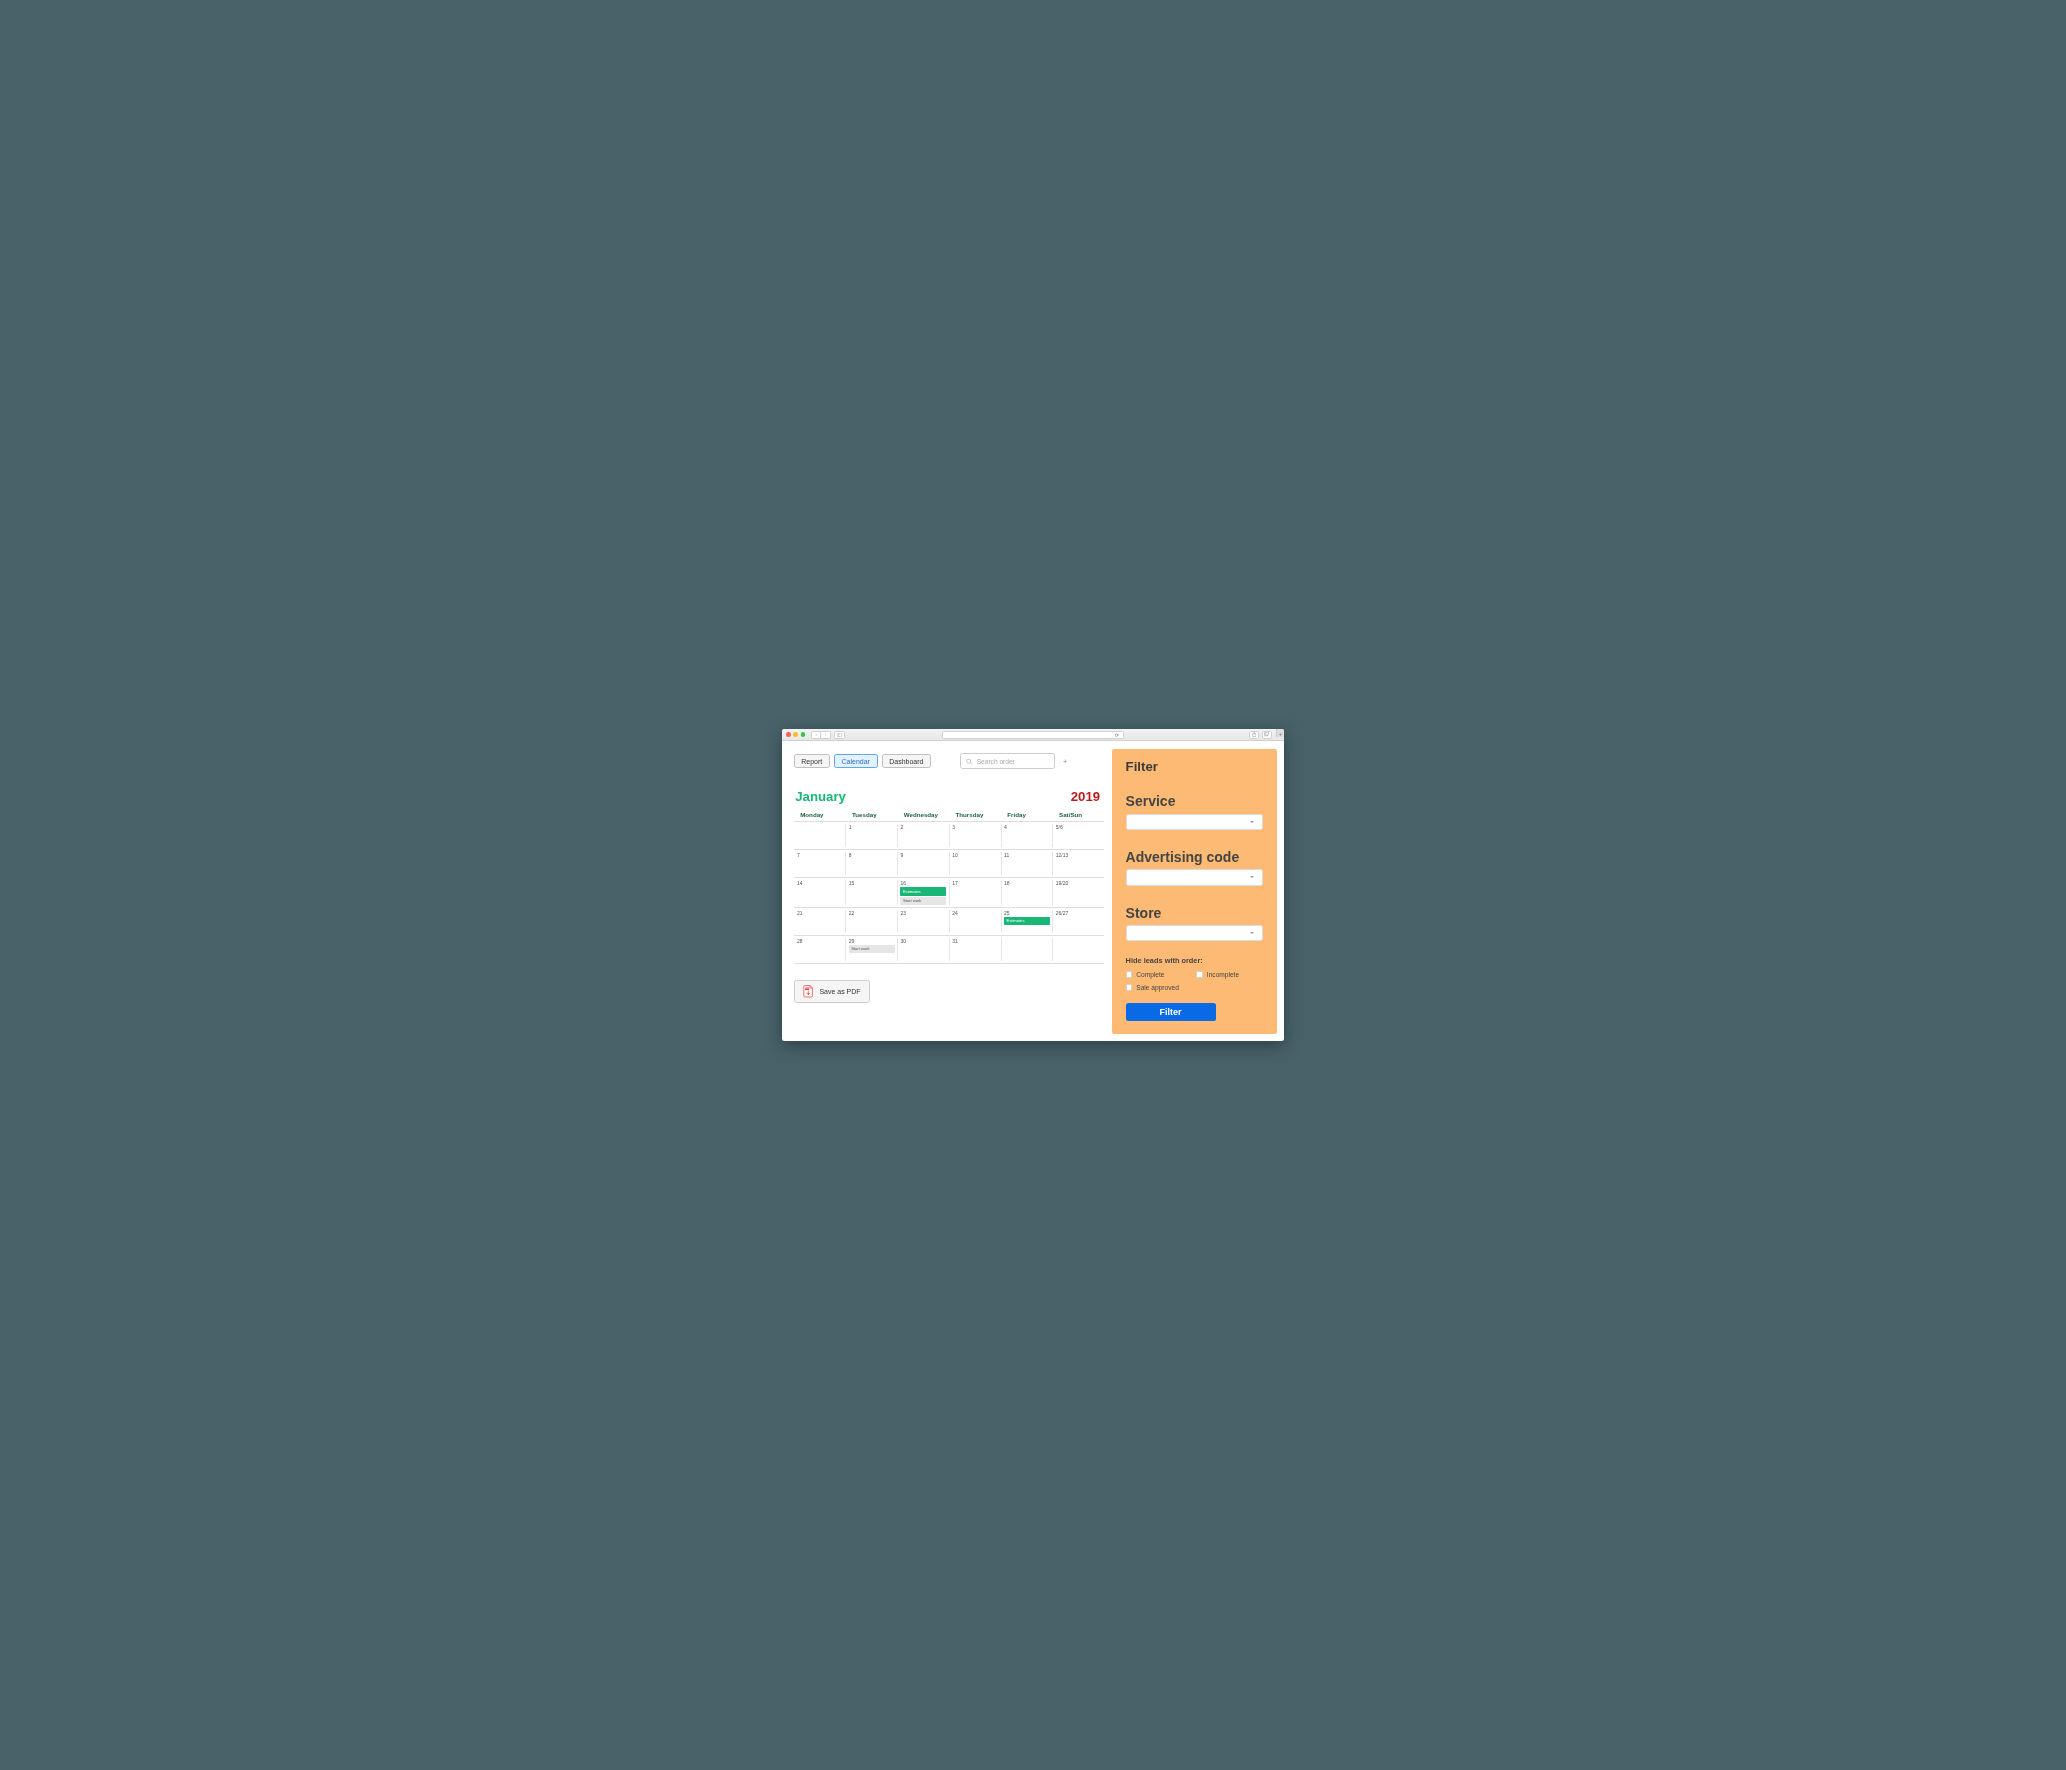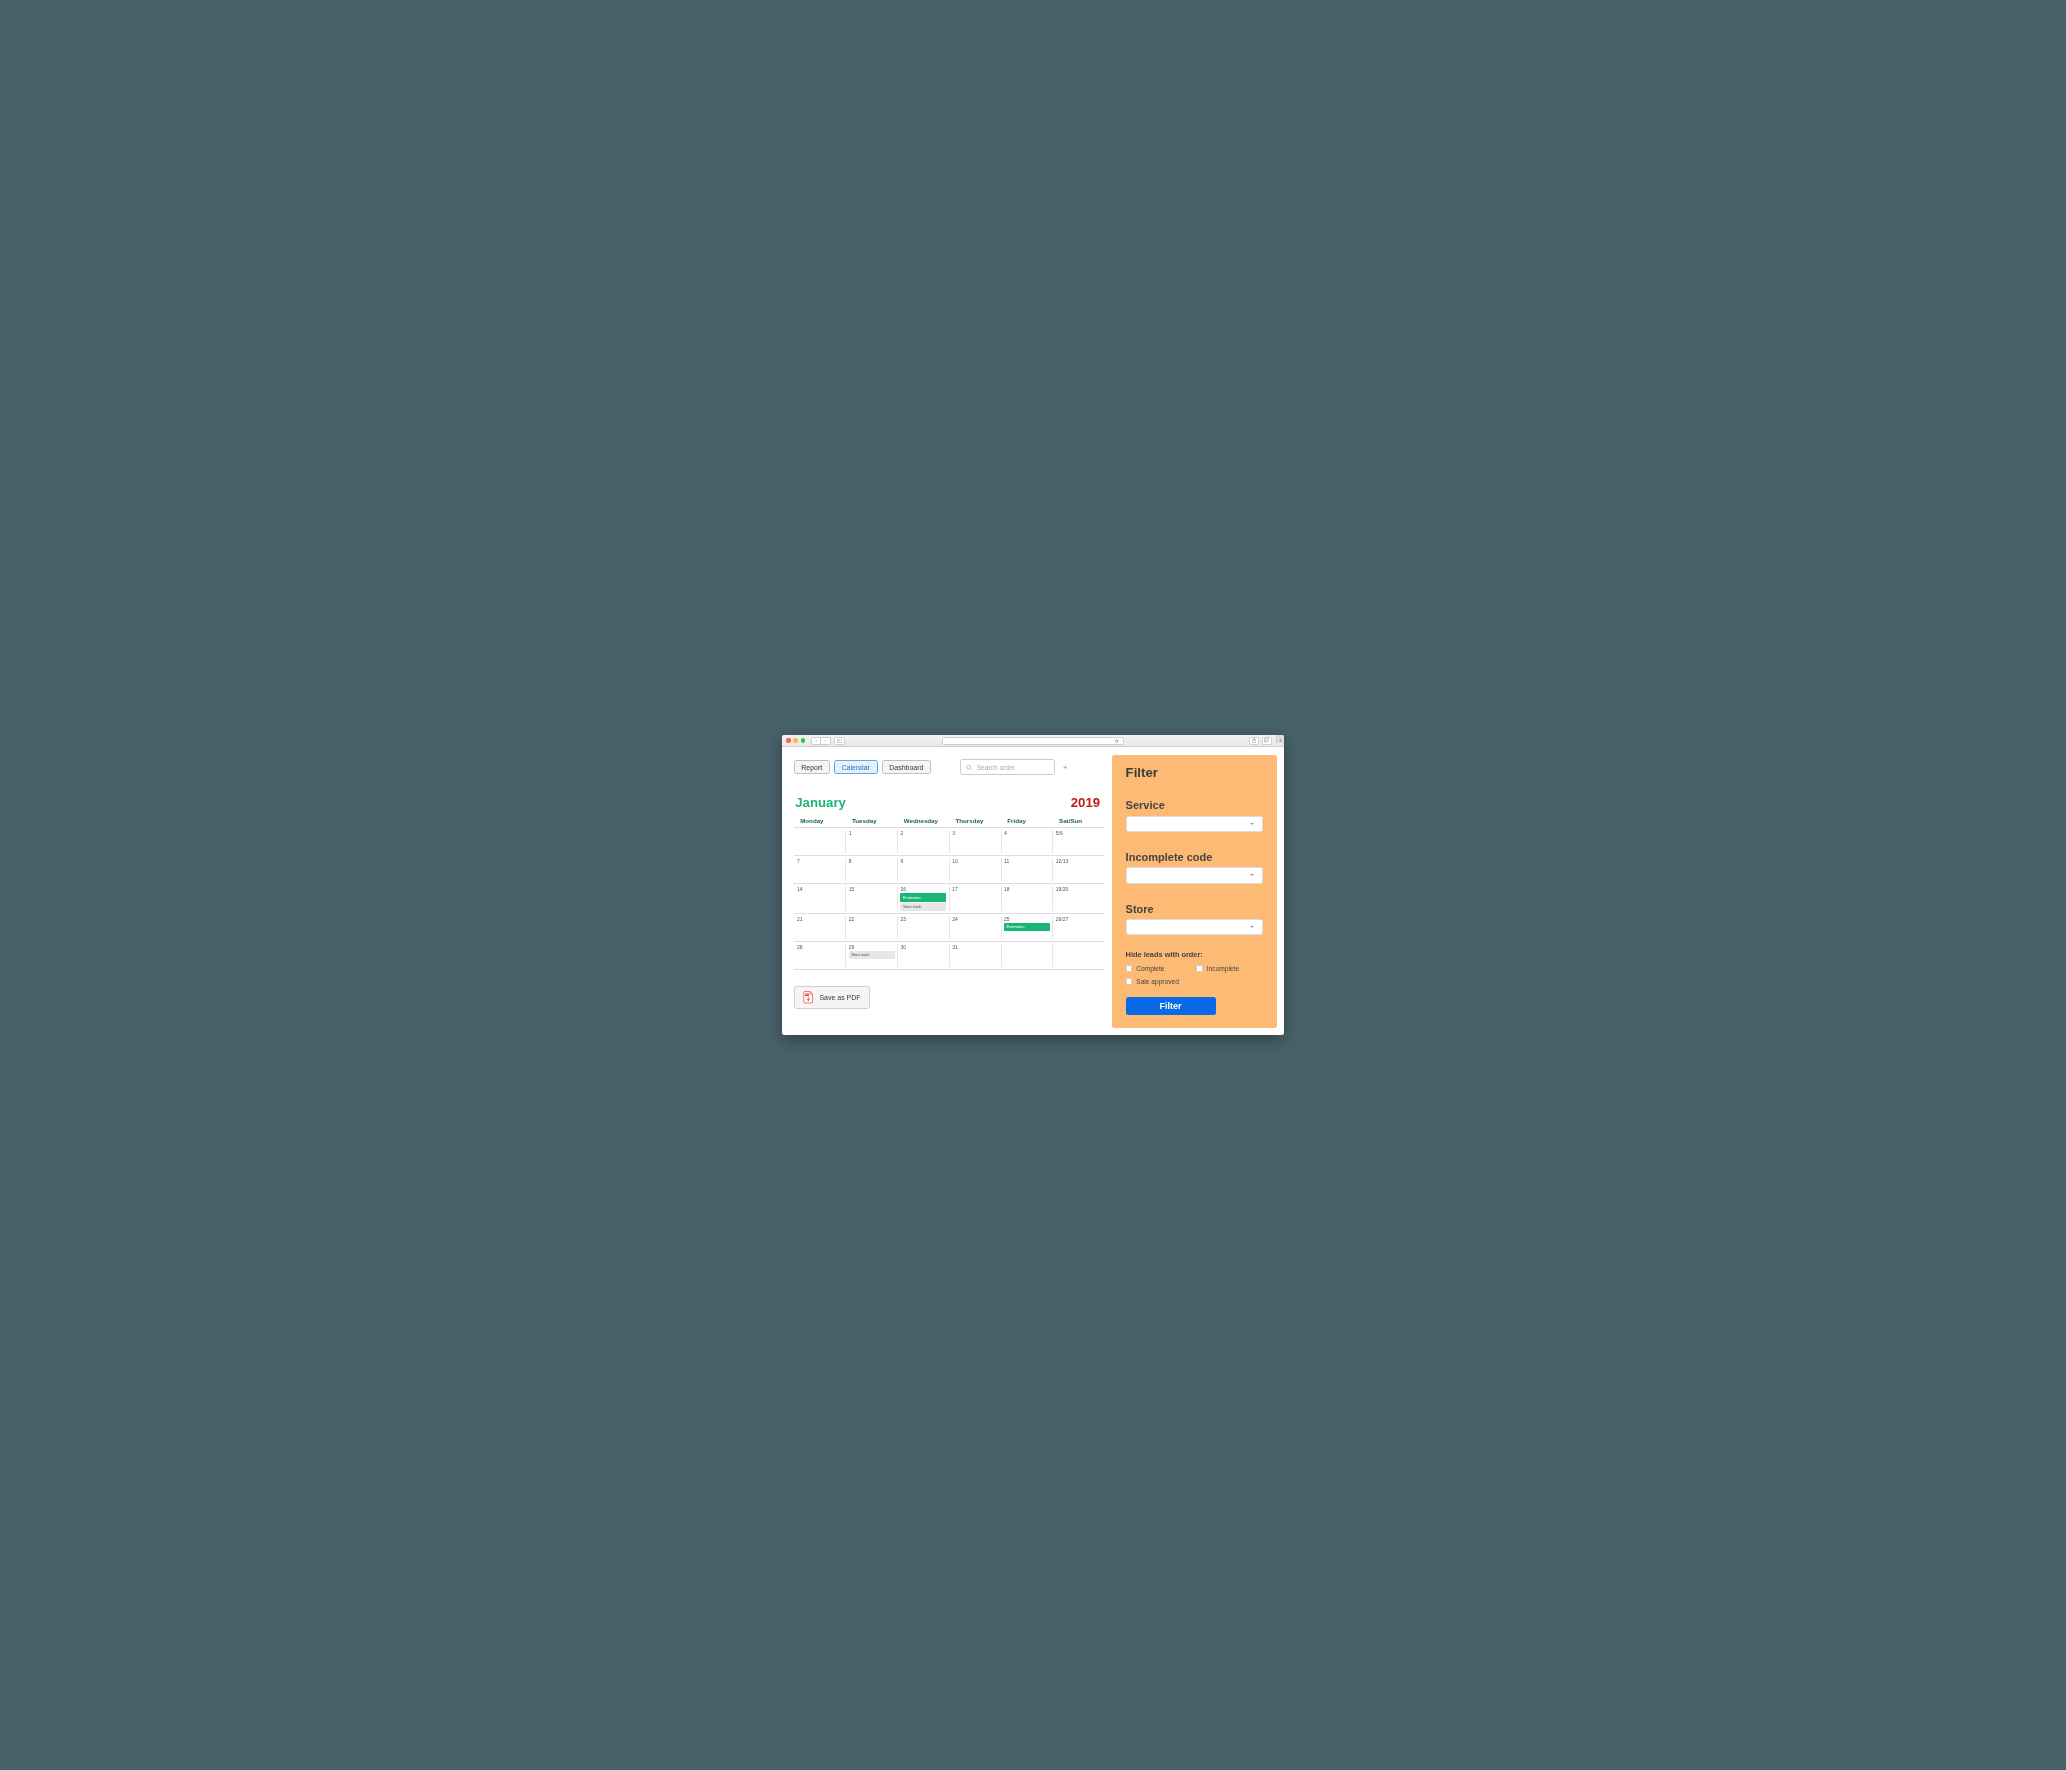--- a/index.html
+++ b/index.html
@@ -65,21 +65,21 @@
   .cell + .cell::before { content:""; position:absolute; left:0; top:2.1px; bottom:2.1px; width:0.4px; background:#e6e6e6;}
   .daynum { font-size:5px; color:#555; }
   .ev { font-size:4.1px; padding:1.7px 2.5px; margin-top:1.2px; border-radius:0.8px; cursor:pointer;}
   .ev.green { background:#1ab676; color:#fff;}
   .ev.grey { background:#e6e6e6; color:#555;}
 
   .pdf-btn { margin-top: 16.5px; display:inline-flex; align-items:center; gap:5.8px; border:0.4px solid #cfcfcf; background:#f5f5f5; border-radius:2.5px; padding:4.1px 8.3px; font-size:7px; color:#333; cursor:pointer;}
 
   .side { width: 165px; background:#fdba74; border-radius:2.5px; margin: 7.4px 7.4px 7.4px 0; padding: 10.7px 14px 12.4px 14px;}
   .side h2 { font-size:13.2px; font-weight:700; color:#3a3a3a; margin-bottom: 11.6px;}
-  .fld-label { font-size:11px; font-weight:600; color:#444; margin-top: 19px; margin-bottom:4.1px;}
+  .fld-label { font-size:14px; font-weight:600; color:#444; margin-top: 19px; margin-bottom:4.1px;}
   .select { background:#fff; border:0.4px solid #dcdcdc; border-radius:2.5px; height:16.5px; display:flex; align-items:center; justify-content:flex-end; padding:0 7.4px; cursor:pointer;}
   .caret { width:0; height:0; border-left:2.5px solid transparent; border-right:2.5px solid transparent; border-top:2.9px solid #999;}
   .hide-title { font-size:7.4px; font-weight:600; color:#444; margin-top:15px; margin-bottom:5.8px;}
   .check-grid { display:grid; grid-template-columns: 1fr 1fr; row-gap:5.8px; column-gap:4.1px;}
   .chk { display:flex; align-items:center; gap:4.1px; font-size:6.6px; color:#444; cursor:pointer;}
   .box { width:6.6px; height:6.6px; border:0.4px solid #cfcfcf; background:#fff; border-radius:1.2px;}
   .filter-btn { margin-top: 12.4px; width: 90px; height:18px; background:#0a6ae6; color:#fff; border:none; border-radius:2.5px; font-size:9px; font-weight:600; cursor:pointer;}
 </style>
 </head>
 <body>
@@ -271,21 +271,21 @@
     </div>
 
     <div class="side">
       <h2>Filter</h2>
 
       <div class="fld-label">Service</div>
       <div class="select">
           <div class="caret"></div>
         </div>
 
-      <div class="fld-label">Incomplete code</div>
+      <div class="fld-label">Advertising code</div>
       <div class="select">
           <div class="caret"></div>
         </div>
 
       <div class="fld-label">Store</div>
       <div class="select">
           <div class="caret"></div>
         </div>
 
       <div class="hide-title">Hide leads with order:</div>

